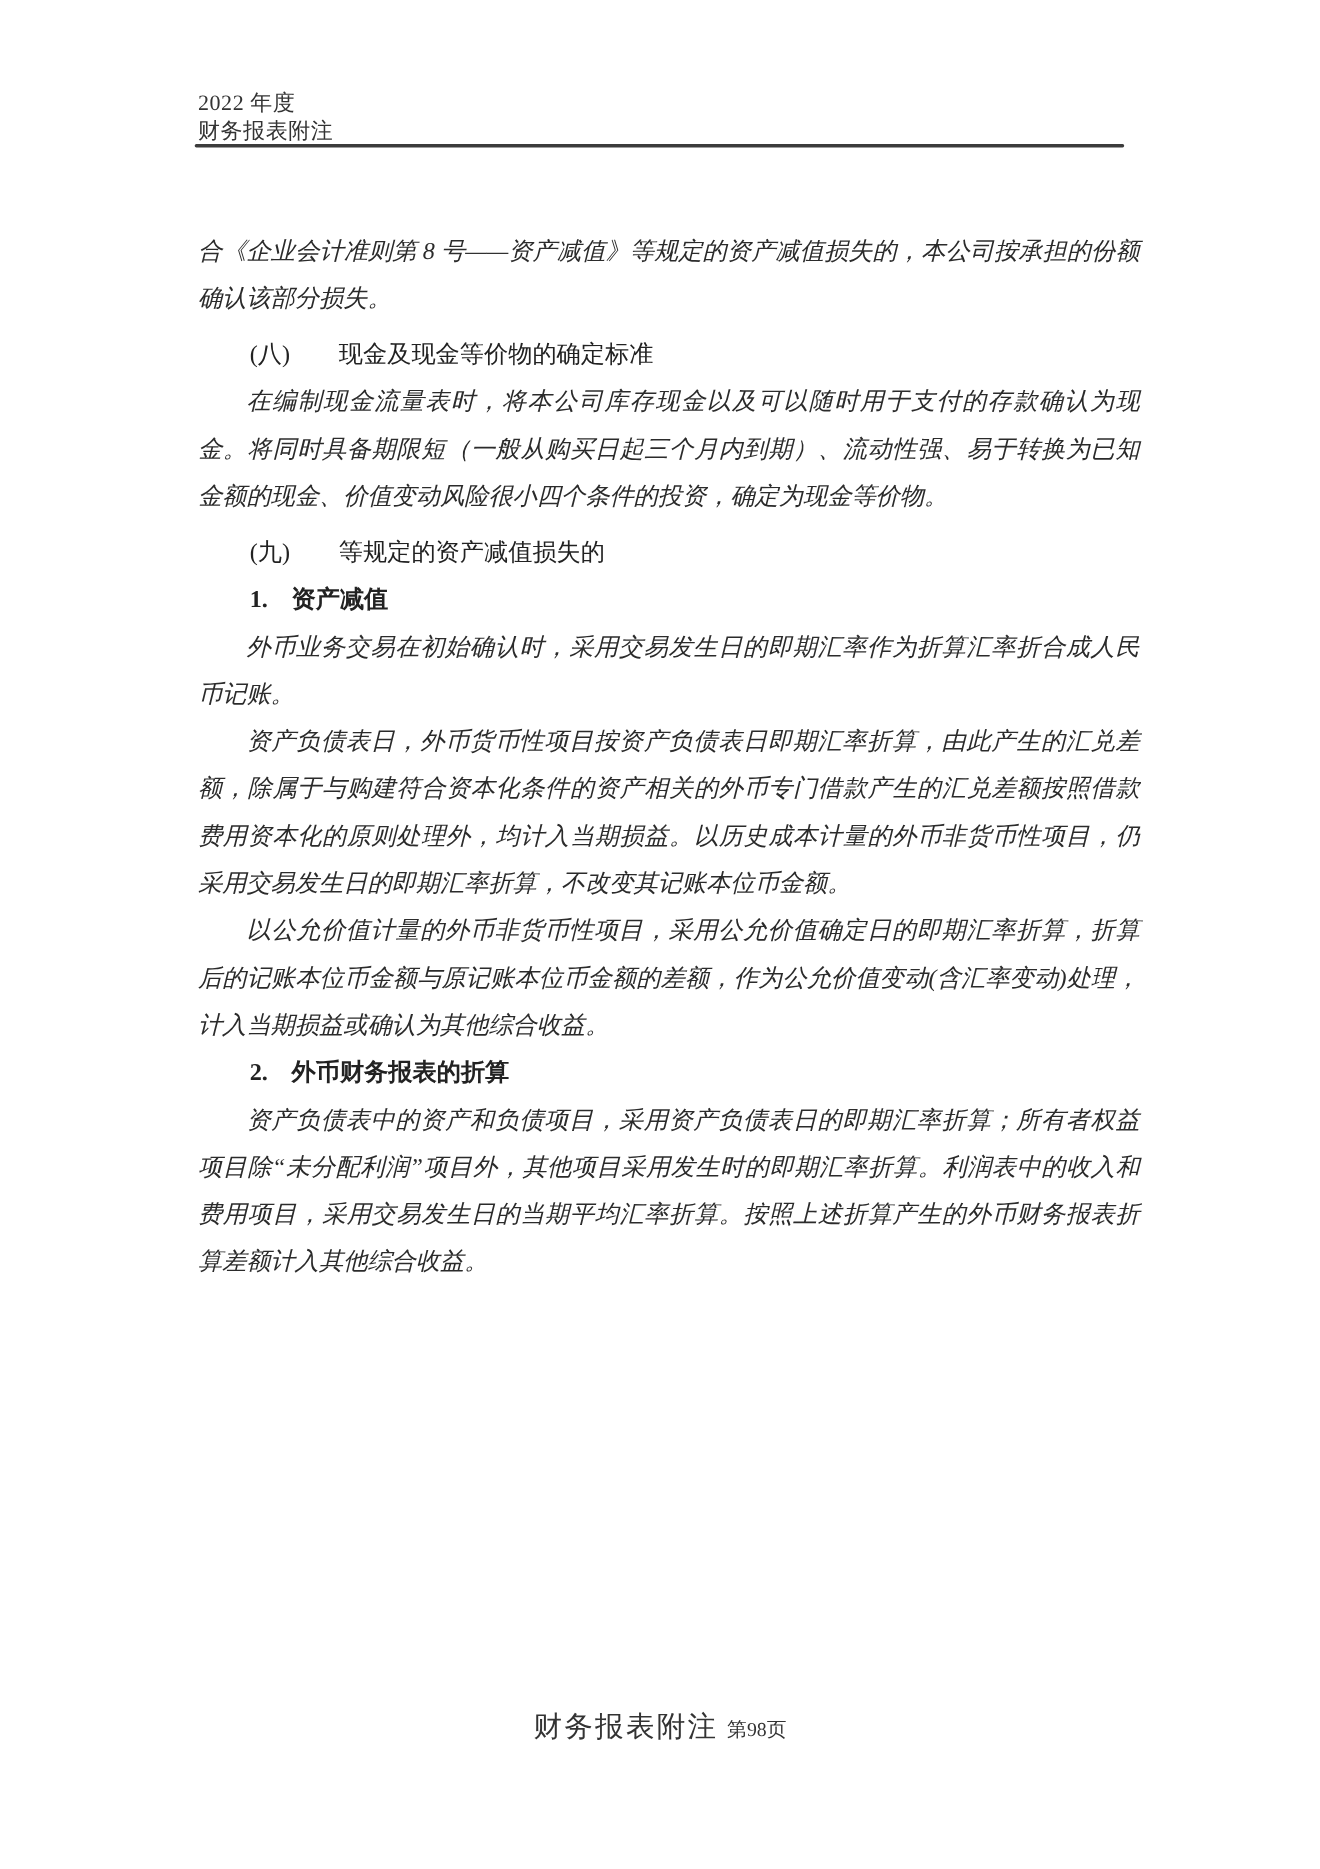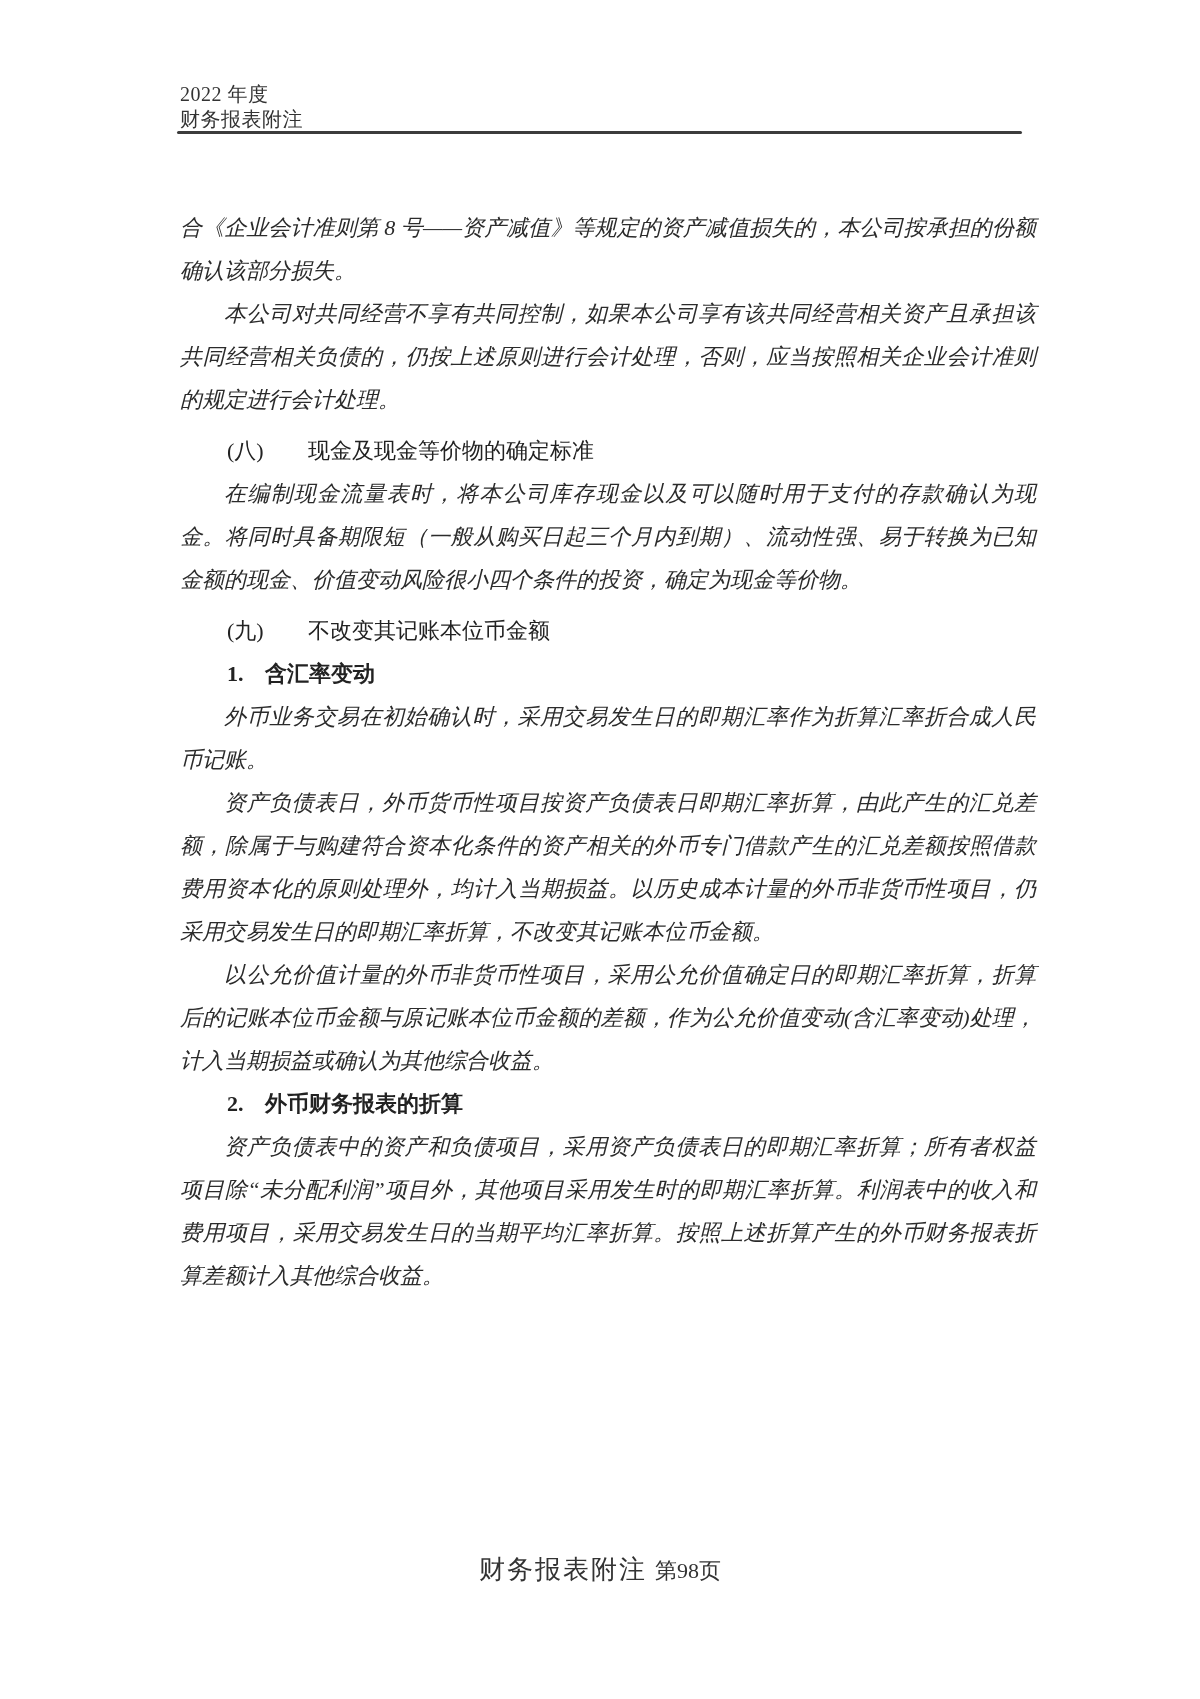--- a/index.html
+++ b/index.html
@@ -38,51 +38,50 @@
   .sec-heading .sec-label { display: inline-block; width: 81px; }
   .sub-heading { font-weight: bold; padding-left: 47px; color: #222222; }
   .sub-heading .sub-label { display: inline-block; width: 38px; }
 
   
   .doc-footer {
     position: absolute; left: 0; top: 1552px; width: 1200px;
     text-align: center; white-space: nowrap; color: #333333;
   }
   .footer-title { font-size: 26px; letter-spacing: 2px; }
-  .footer-page  { font-size: 22px; margin-left: 8px; }
+  .footer-page  { font-size: 18px; margin-left: 8px; }
 </style>
 </head>
 <body>
 
 <div class="page">
 
   <div class="doc-header">
     <div>2022 年度</div>
     <div>财务报表附注</div>
   </div>
   <div class="header-rule"></div>
 
   <div class="content">
 
     <p class="para no-indent">合《企业会计准则第 8 号——资产减值》等规定的资产减值损失的，本公司按承担的份额确认该部分损失。</p>
 
-    <p class="para">本公司对共同经营不享有共同控制，如果本公司享有该共同经营相关资产且承担该共同经营相关负债的，仍按上述原则进行会计处理，否则，应当按照相关企业会计准则的规定进行会计处理。</p>
 
     <div class="sec-heading">
       <span class="sec-label">(八)</span><span class="sec-title">现金及现金等价物的确定标准</span>
     </div>
 
     <p class="para">在编制现金流量表时，将本公司库存现金以及可以随时用于支付的存款确认为现金。将同时具备期限短（一般从购买日起三个月内到期）、流动性强、易于转换为已知金额的现金、价值变动风险很小四个条件的投资，确定为现金等价物。</p>
 
     <div class="sec-heading">
-      <span class="sec-label">(九)</span><span class="sec-title">不改变其记账本位币金额</span>
+      <span class="sec-label">(九)</span><span class="sec-title">等规定的资产减值损失的</span>
     </div>
 
     <div class="sub-heading">
-      <span class="sub-label">1.</span><span class="sub-title">含汇率变动</span>
+      <span class="sub-label">1.</span><span class="sub-title">资产减值</span>
     </div>
 
     <p class="para">外币业务交易在初始确认时，采用交易发生日的即期汇率作为折算汇率折合成人民币记账。</p>
 
     <p class="para">资产负债表日，外币货币性项目按资产负债表日即期汇率折算，由此产生的汇兑差额，除属于与购建符合资本化条件的资产相关的外币专门借款产生的汇兑差额按照借款费用资本化的原则处理外，均计入当期损益。以历史成本计量的外币非货币性项目，仍采用交易发生日的即期汇率折算，不改变其记账本位币金额。</p>
 
     <p class="para">以公允价值计量的外币非货币性项目，采用公允价值确定日的即期汇率折算，折算后的记账本位币金额与原记账本位币金额的差额，作为公允价值变动(含汇率变动)处理，计入当期损益或确认为其他综合收益。</p>
 
     <div class="sub-heading">
       <span class="sub-label">2.</span><span class="sub-title">外币财务报表的折算</span>

